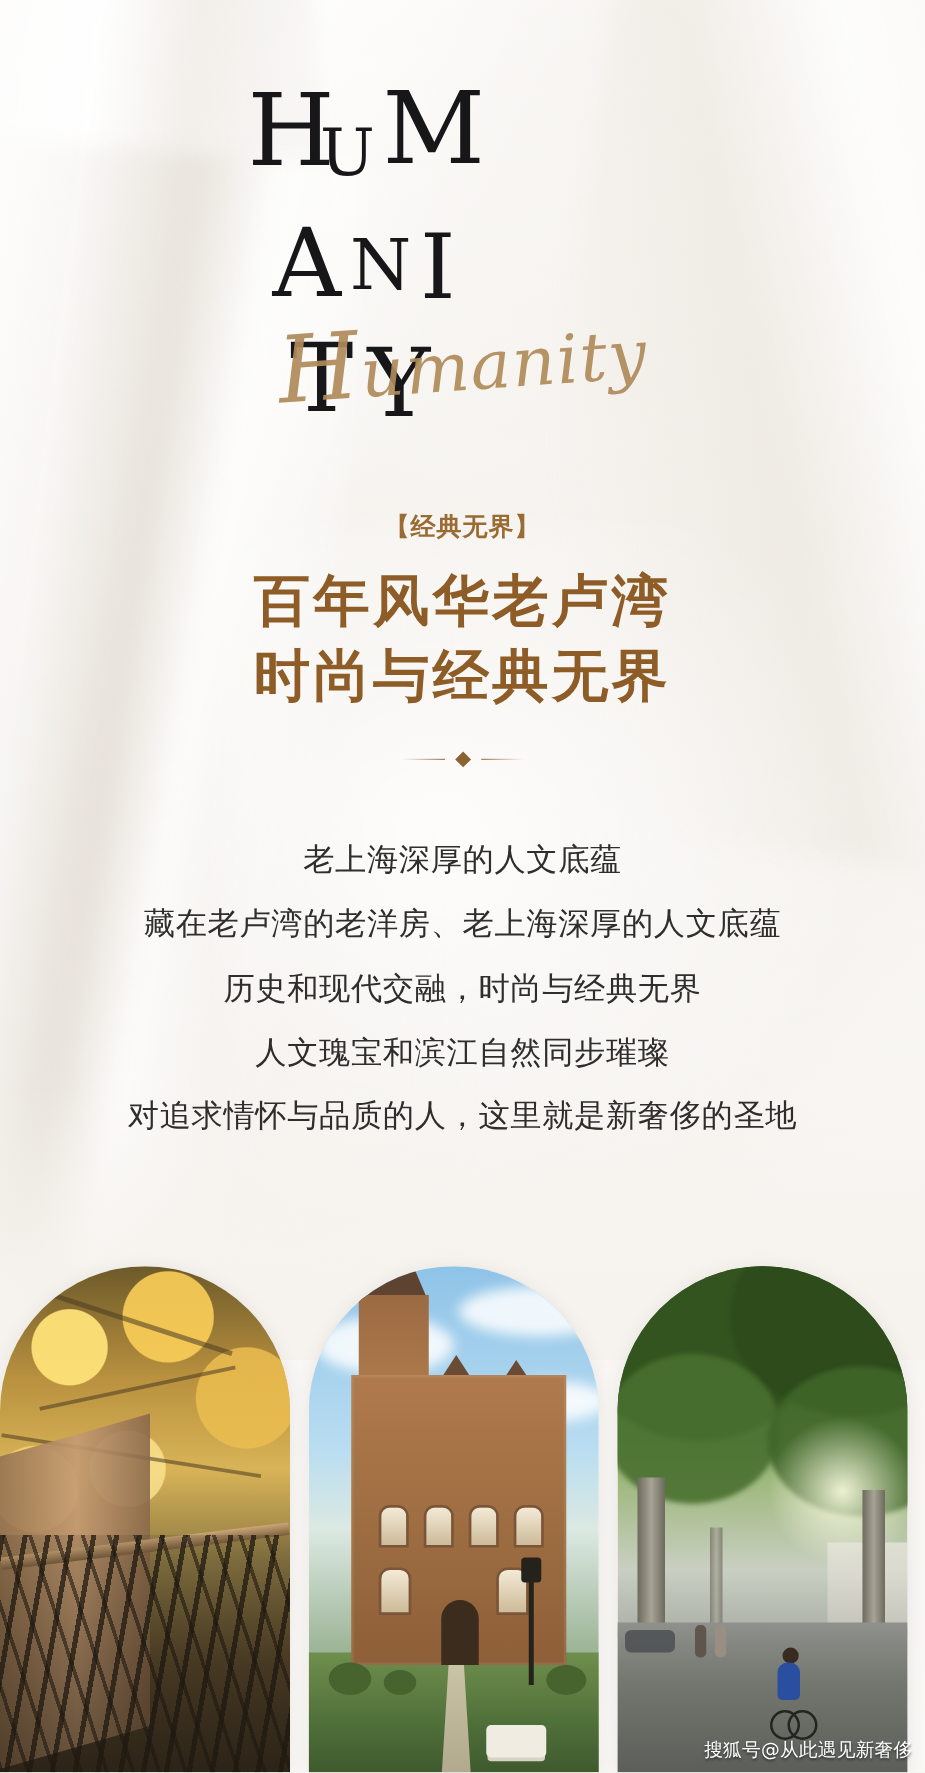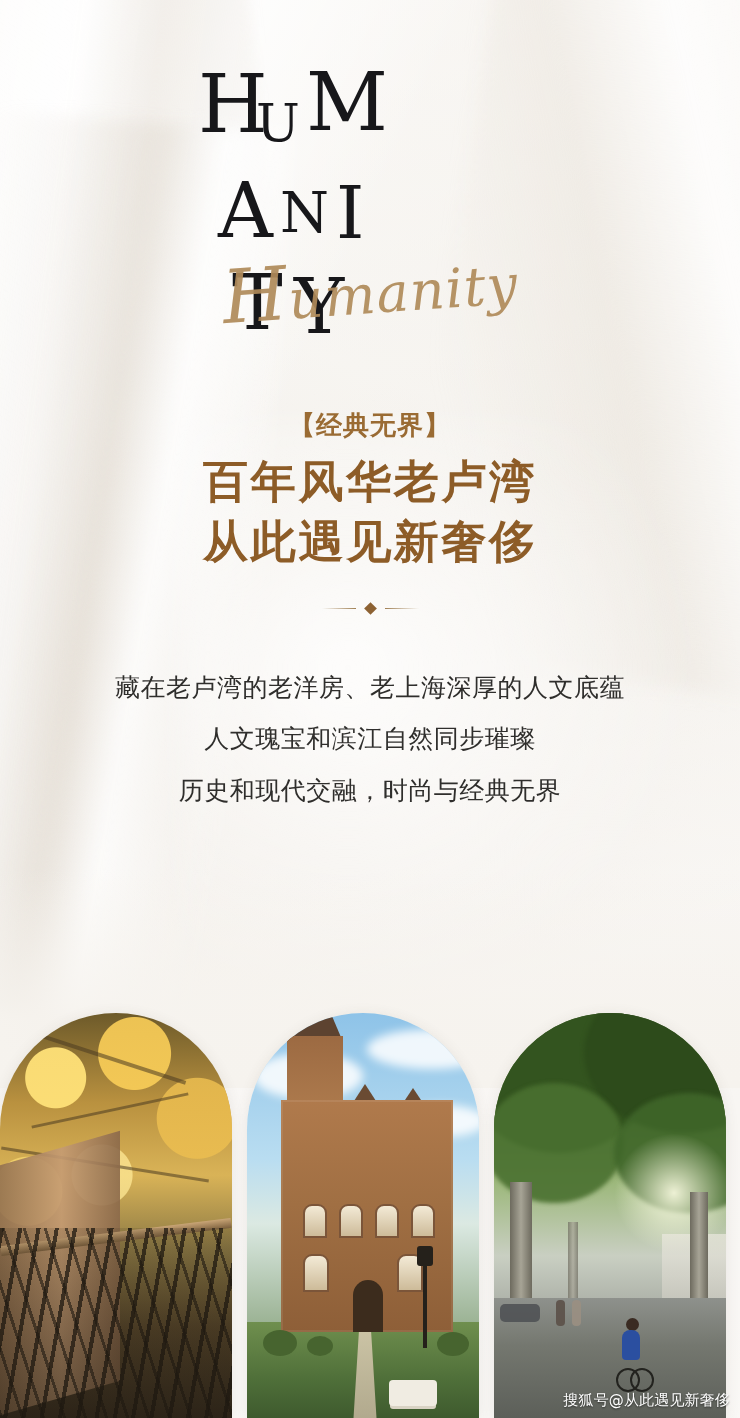--- a/index.html
+++ b/index.html
@@ -104,37 +104,37 @@
   .script .cap { font-size: 74px; }
 
   
   .bracket-line {
     position: absolute;
     top: 408px;
     left: 0; right: 0;
     text-align: center;
     font-family: "DejaVu Sans", sans-serif;
     font-weight: 700;
-    font-size: 26px;
+    font-size: 20px;
     letter-spacing: 0.04em;
     color: #9a6b33;
   }
   .headline {
     position: absolute;
     top: 452px;
     left: 0; right: 0;
     text-align: center;
     color: #8d5c27;
     font-family: "DejaVu Serif", serif;
     font-weight: 700;
     font-size: 45px;
     line-height: 1.33;
     letter-spacing: 0.06em;
   }
-  .headline div { white-space: nowrap; }
+  .headline div { white-space: nowrap; font-family: Liberation Serif, serif; }
 
   .divider {
     position: absolute;
     top: 598px;
     left: 0; right: 0;
     text-align: center;
   }
   .divider .rule {
     display: inline-block;
     width: 34px;
@@ -415,31 +415,33 @@
     </div>
     <div class="script">
       <span class="cap">H</span><span>umanity</span>
     </div>
   </div>
 
   <div class="bracket-line">【经典无界】</div>
 
   <div class="headline">
     <div>百年风华老卢湾</div>
-    <div>从此遇见新奢侈</div>
+    <div>时尚与经典无界</div>
   </div>
 
   <div class="divider">
     <span class="rule"></span><span class="dia"></span><span class="rule right"></span>
   </div>
 
   <div class="body-copy">
+    <div>老上海深厚的人文底蕴</div>
     <div>藏在老卢湾的老洋房、老上海深厚的人文底蕴</div>
+    <div>历史和现代交融，时尚与经典无界</div>
     <div>人文瑰宝和滨江自然同步璀璨</div>
-    <div>历史和现代交融，时尚与经典无界</div>
+    <div>对追求情怀与品质的人，这里就是新奢侈的圣地</div>
   </div>
 
   <div class="photos">
 
     <div class="arch a1">
       <div class="p1">
         <span class="branch b1"></span>
         <span class="branch b2"></span>
         <span class="branch b3"></span>
         <span class="wall"></span>

